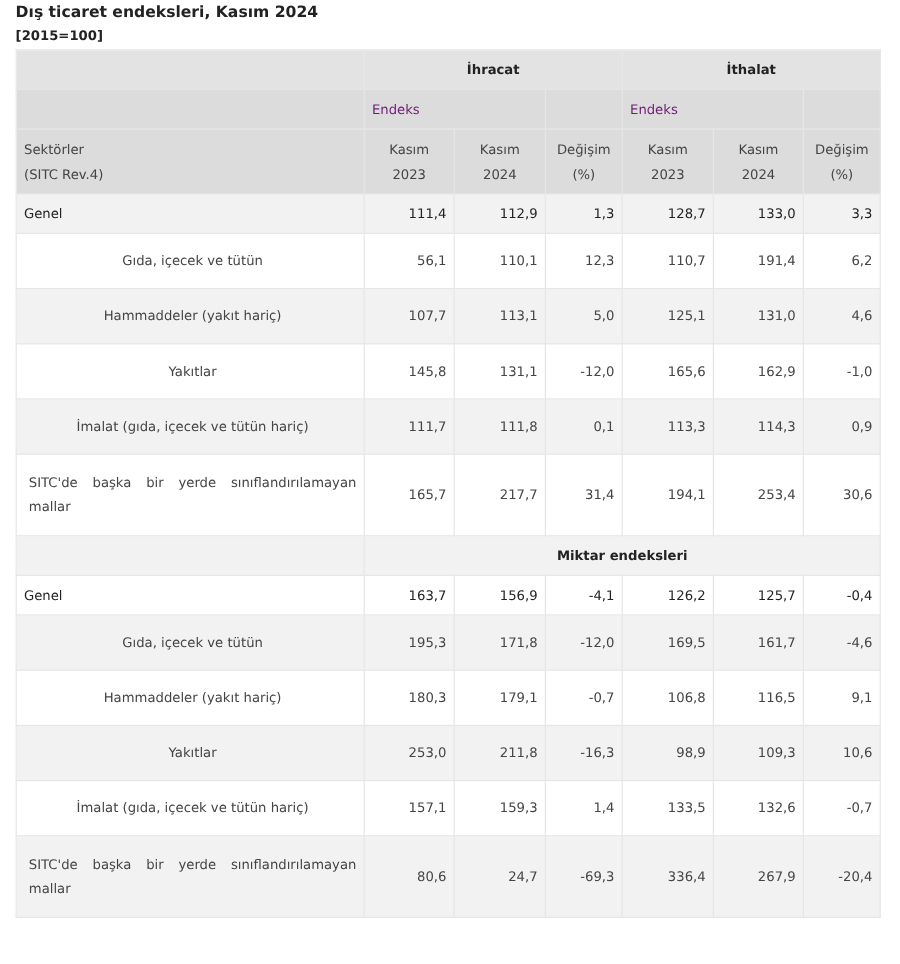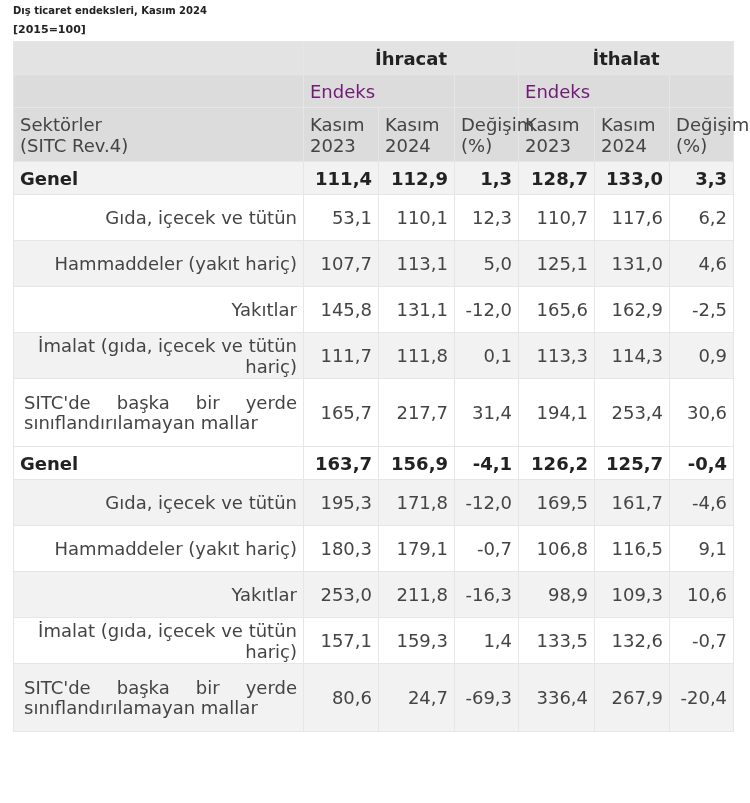--- a/index.html
+++ b/index.html
@@ -1,34 +1,34 @@
 <!DOCTYPE html>
 <html><head>
 <meta charset="utf-8">
 <style>
   html, body { margin:0; padding:0; background:#ffffff; }
   body { width:750px; height:803px; overflow:hidden; font-family:"DejaVu Sans","Liberation Sans",sans-serif; color:#333333; }
-  .title { position:absolute; left:13px; top:0px; font-size:10px; font-weight:bold; color:#222; line-height:19px; padding-top:1px; }
+  .title { position:absolute; left:13px; top:0px; font-size:13px; font-weight:bold; color:#222; line-height:19px; padding-top:1px; }
   .subtitle { position:absolute; left:13px; top:20px; font-size:11px; font-weight:bold; color:#222; line-height:19px; }
-  table { position:absolute; left:13px; top:41px; width:720px; border-collapse:collapse; table-layout:fixed; font-size:18px; }
+  table { position:absolute; left:13px; top:41px; width:720px; border-collapse:collapse; table-layout:fixed; font-size:11px; }
   td, th { border:1px solid #e6e6e6; padding:0 6px; font-weight:normal; }
   .c0 { width:290px; } .c1 { width:75px; } .c2 { width:76px; } .c3 { width:64px; }
   .c4 { width:76px; } .c5 { width:75px; } .c6 { width:64px; }
   .hdr1 td { background:#e3e3e3; height:32px; text-align:center; font-weight:bold; color:#222; }
   .hdr2 td { background:#dcdcdc; height:32px; text-align:left; color:#701a75; }
-  .hdr3 td { background:#dcdcdc; height:53px; text-align:left; color:#444; line-height:21px; }
+  .hdr3 td { background:#dcdcdc; height:53px; text-align:center; color:#444; line-height:21px; }
   .hdr3 td.lbl { text-align:left; }
   .sec td { height:32px; text-align:center; font-weight:bold; color:#222; }
   .sec.white td { background:#ffffff; }
   .sec.grey td { background:#f2f2f2; }
   .row td { height:45px; text-align:right; color:#444; }
-  .row td.lbl { text-align:right; padding-left:10px; }
+  .row td.lbl { text-align:center; padding-left:10px; }
   .row.tall td { height:67px; }
   .row.tall td.lbl { text-align:justify; text-align-last:left; line-height:20px; }
-  .gen td { height:32px; text-align:right; font-weight:bold; color:#222; }
+  .gen td { height:32px; text-align:right; font-weight:normal; color:#222; }
   .gen td.lbl { text-align:left; }
   .bg-w td { background:#ffffff; }
   .bg-g td { background:#f2f2f2; }
   .stack { display:block; }
 </style>
 </head>
 <body>
 
 <div class="title">Dış ticaret endeksleri, Kasım 2024</div>
 <div class="subtitle">[2015=100]</div>
@@ -91,64 +91,68 @@
       <td class="lbl">Genel</td>
       <td>111,4</td>
       <td>112,9</td>
       <td>1,3</td>
       <td>128,7</td>
       <td>133,0</td>
       <td>3,3</td>
     </tr>
     <tr class="row bg-w">
       <td class="lbl">Gıda, içecek ve tütün</td>
-      <td>53,1</td>
+      <td>56,1</td>
       <td>110,1</td>
       <td>12,3</td>
       <td>110,7</td>
-      <td>117,6</td>
+      <td>191,4</td>
       <td>6,2</td>
     </tr>
     <tr class="row bg-g">
       <td class="lbl">Hammaddeler (yakıt hariç)</td>
       <td>107,7</td>
       <td>113,1</td>
       <td>5,0</td>
       <td>125,1</td>
       <td>131,0</td>
       <td>4,6</td>
     </tr>
     <tr class="row bg-w">
       <td class="lbl">Yakıtlar</td>
       <td>145,8</td>
       <td>131,1</td>
       <td>-12,0</td>
       <td>165,6</td>
       <td>162,9</td>
-      <td>-2,5</td>
+      <td>-1,0</td>
     </tr>
     <tr class="row bg-g">
       <td class="lbl">İmalat (gıda, içecek ve tütün hariç)</td>
       <td>111,7</td>
       <td>111,8</td>
       <td>0,1</td>
       <td>113,3</td>
       <td>114,3</td>
       <td>0,9</td>
     </tr>
     <tr class="row tall bg-w">
       <td class="lbl">SITC'de başka bir yerde sınıflandırılamayan mallar</td>
       <td>165,7</td>
       <td>217,7</td>
       <td>31,4</td>
       <td>194,1</td>
       <td>253,4</td>
       <td>30,6</td>
     </tr>
 
+    <tr class="sec grey">
+      <td></td>
+      <td colspan="6">Miktar endeksleri</td>
+    </tr>
     <tr class="gen bg-w">
       <td class="lbl">Genel</td>
       <td>163,7</td>
       <td>156,9</td>
       <td>-4,1</td>
       <td>126,2</td>
       <td>125,7</td>
       <td>-0,4</td>
     </tr>
     <tr class="row bg-g">

